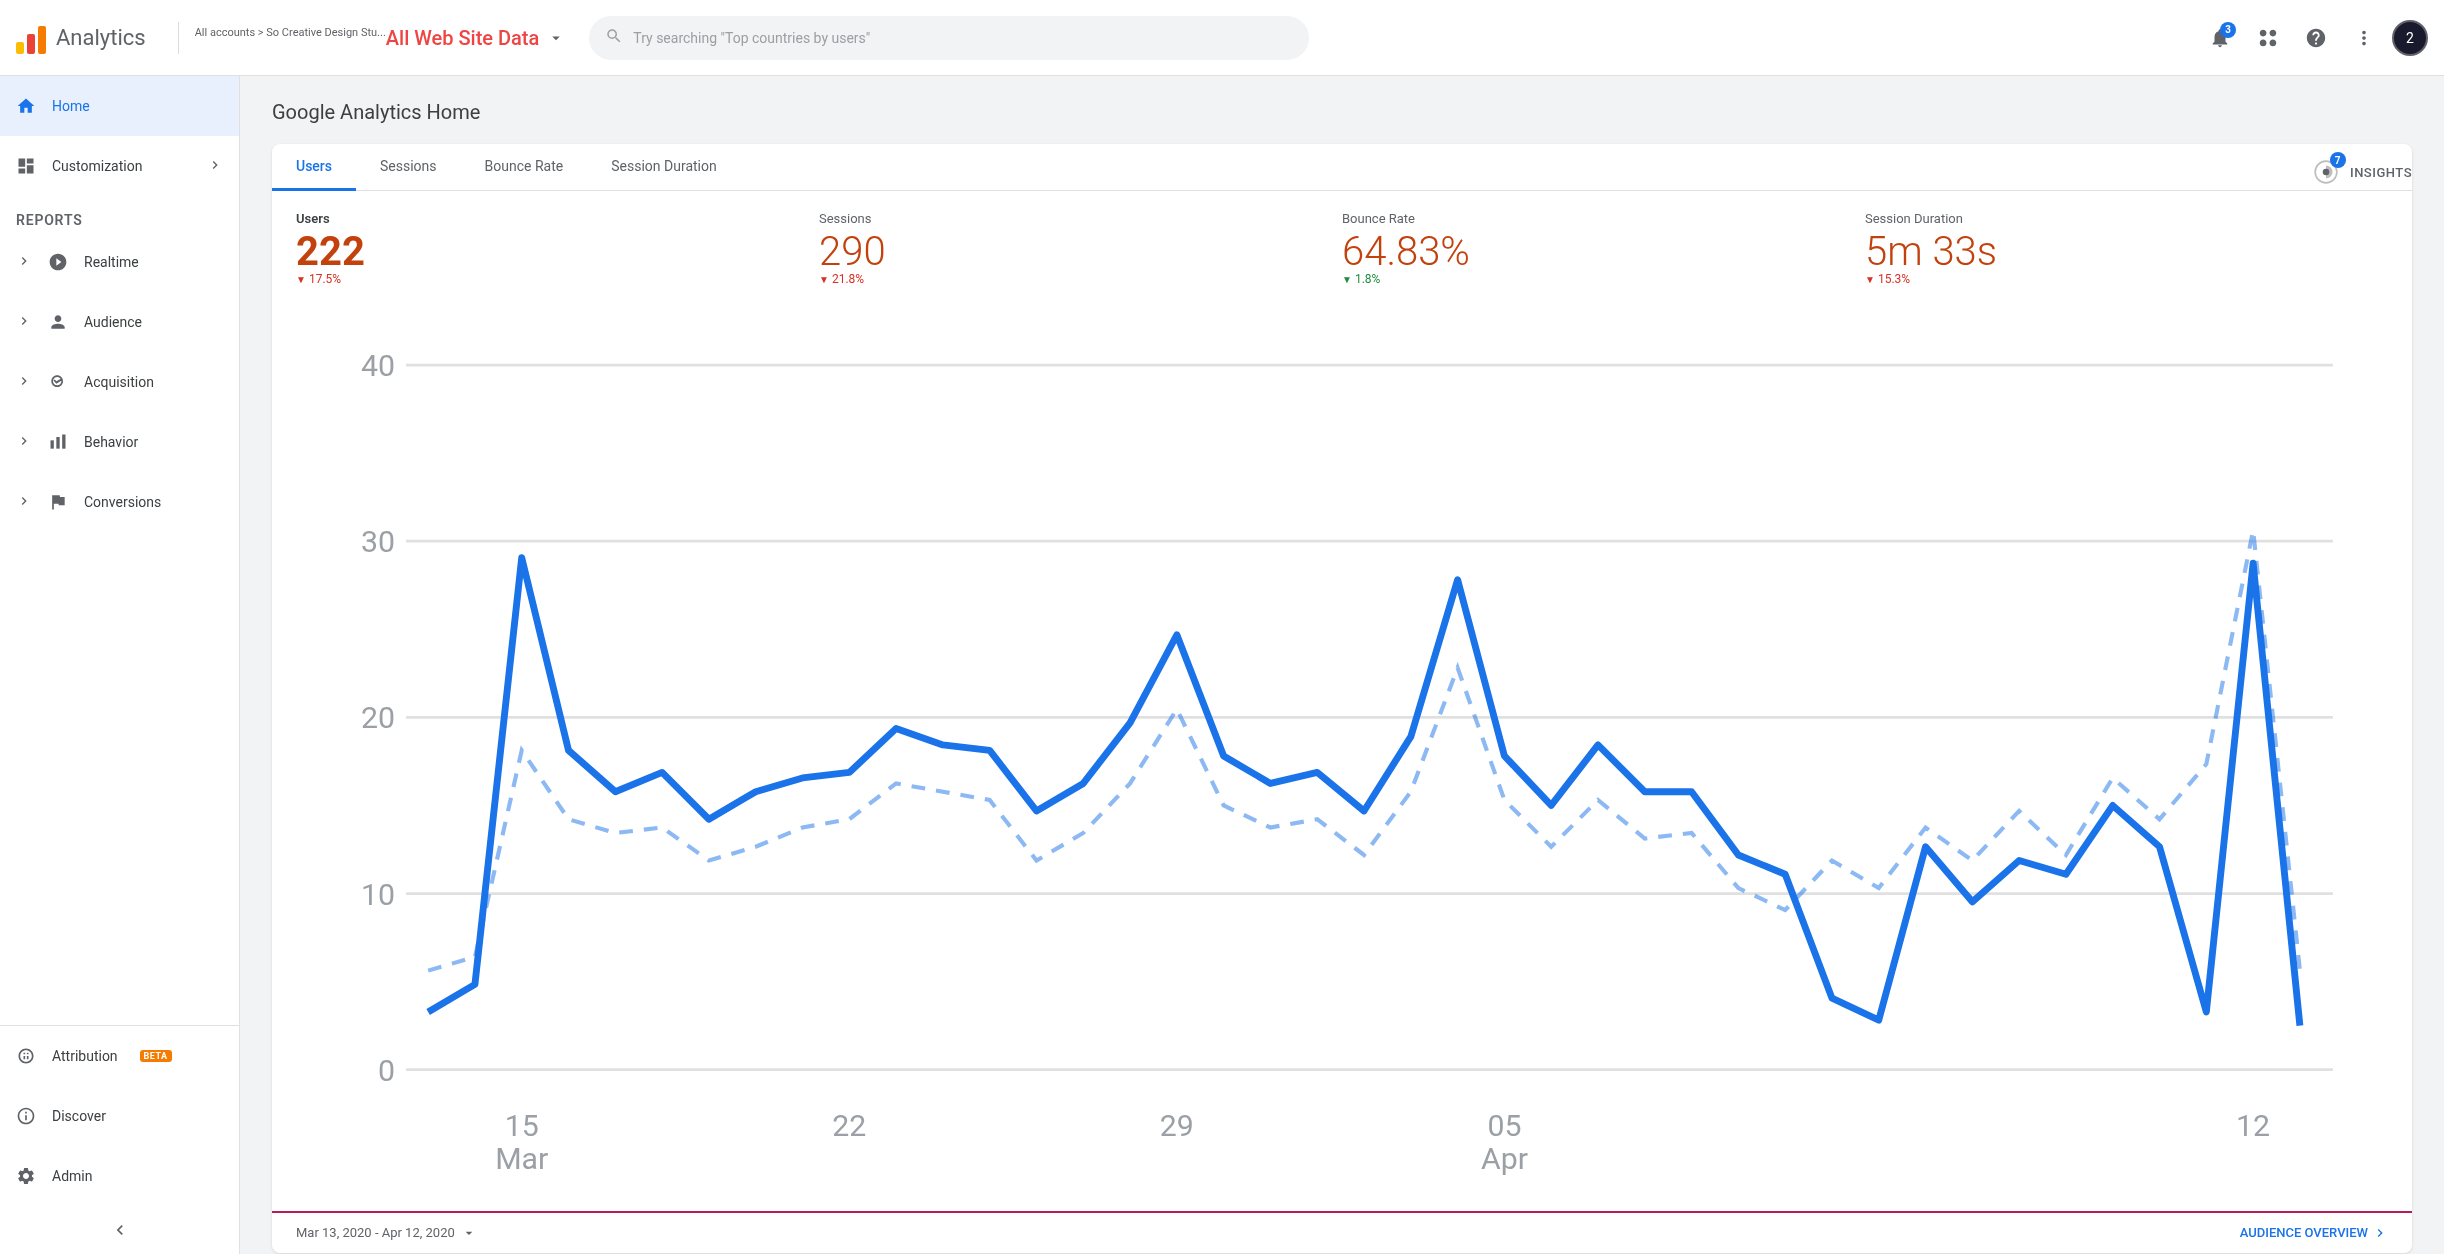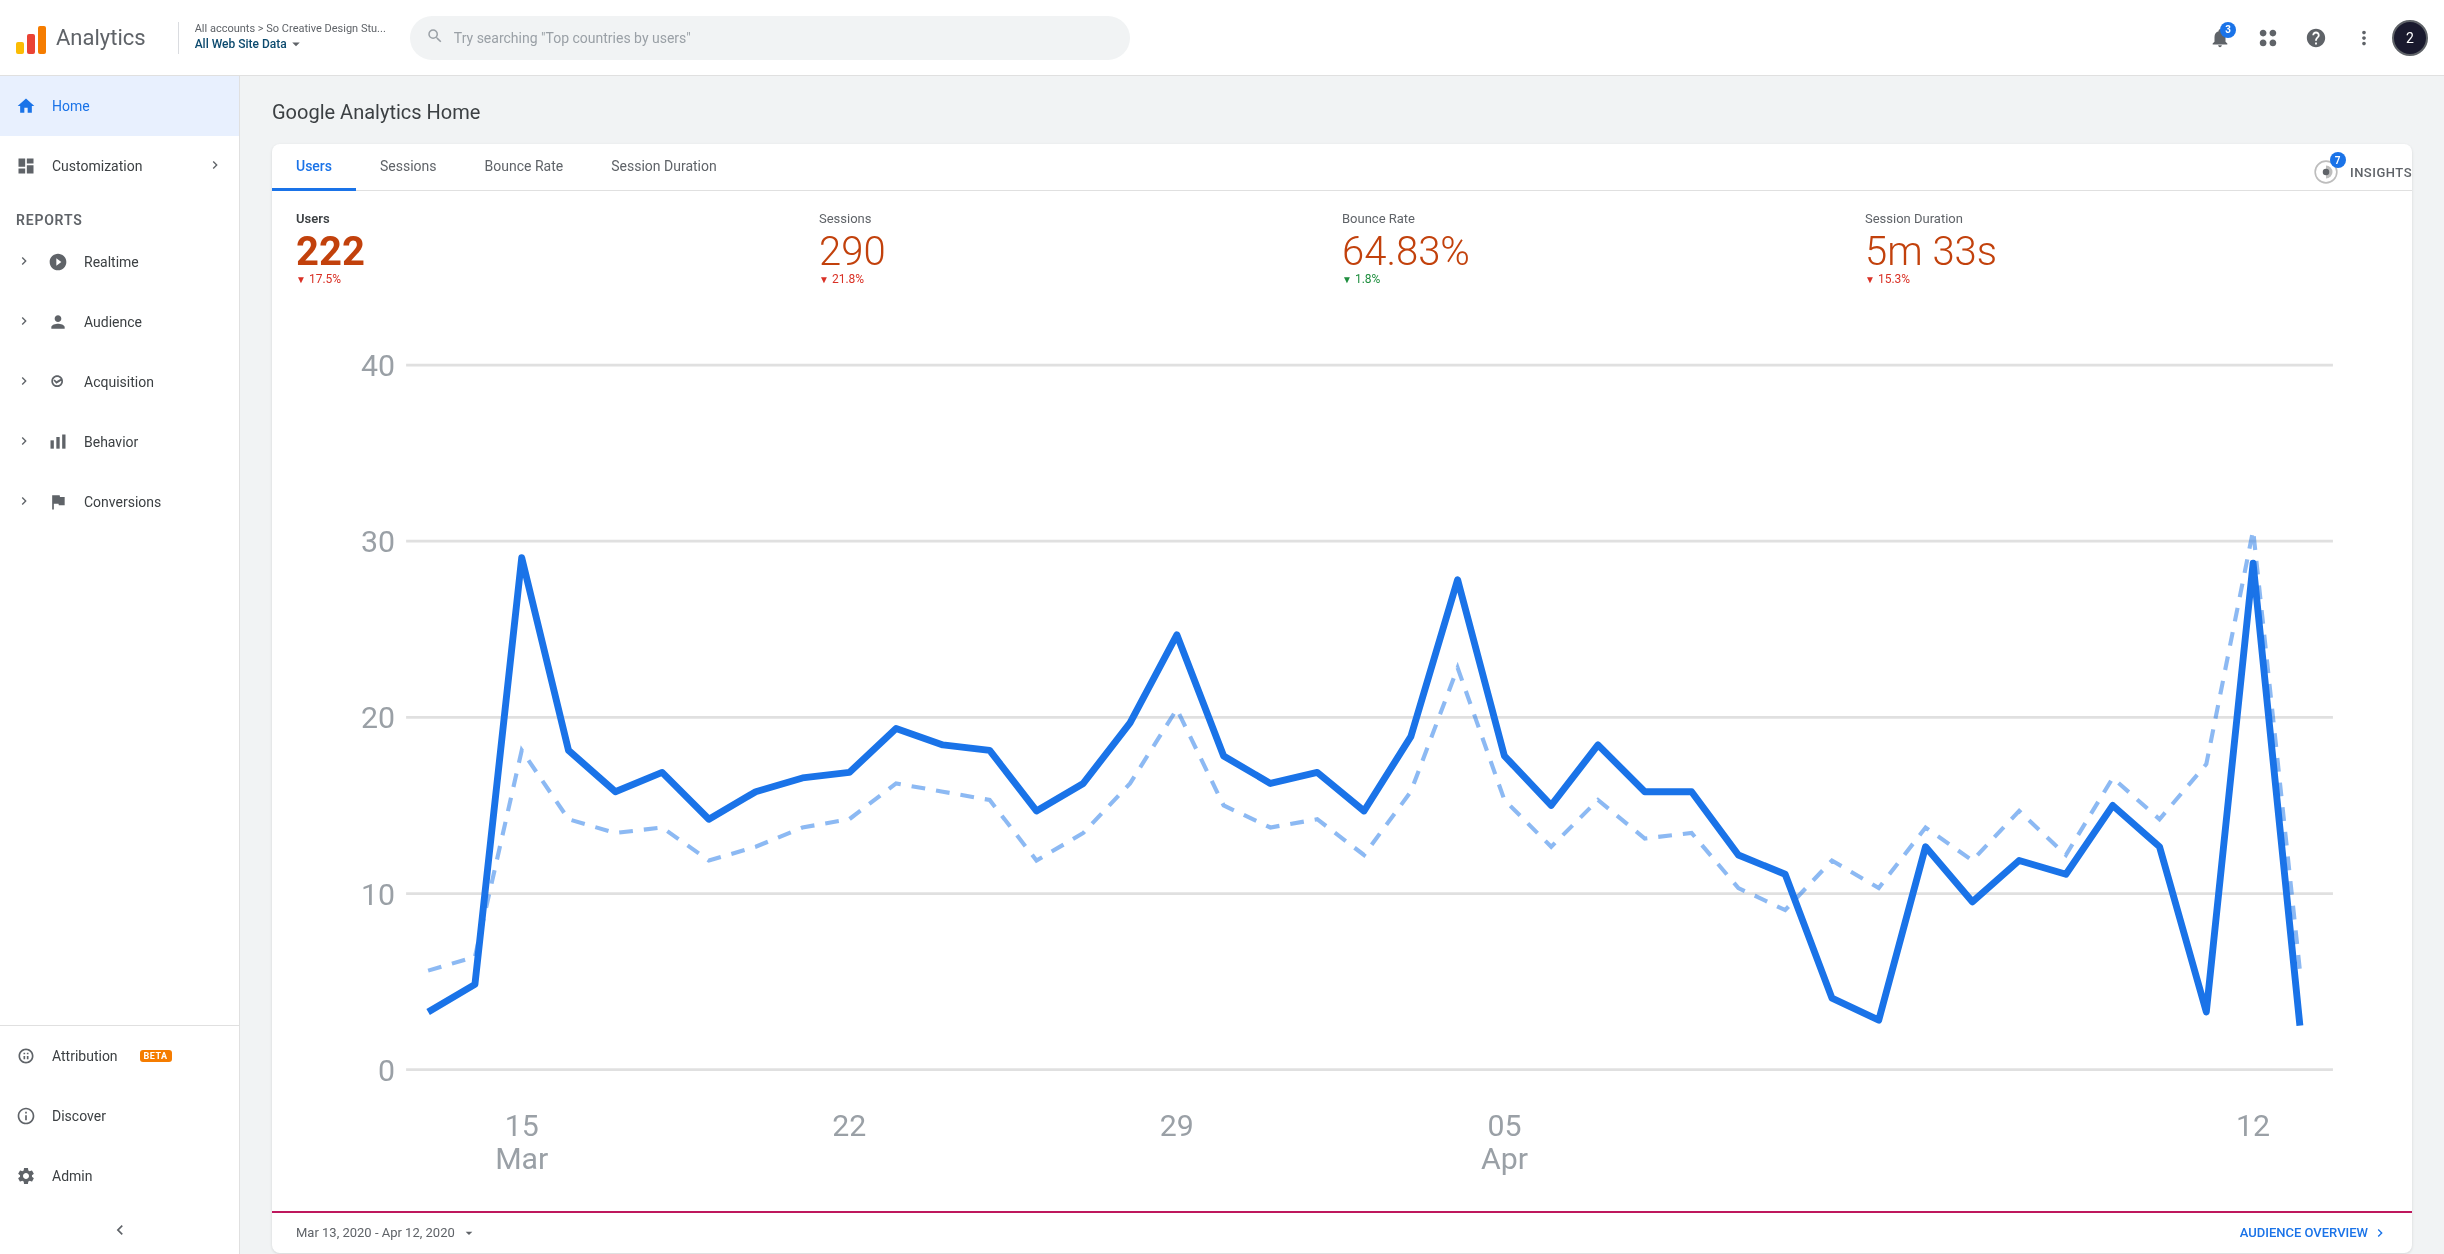--- a/index.html
+++ b/index.html
@@ -12,23 +12,23 @@
       flex-shrink: 0; z-index: 10;
     }
     .topbar-logo { display: flex; align-items: center; gap: 10px; margin-right: 16px; }
     .logo-bars { display: flex; align-items: flex-end; gap: 3px; height: 32px; }
     .logo-bar { border-radius: 2px; }
     .logo-bar-1 { width: 8px; height: 12px; background: #fbbc04; }
     .logo-bar-2 { width: 8px; height: 20px; background: #ea4335; }
     .logo-bar-3 { width: 8px; height: 28px; background: #f57c00; }
     .topbar-title { font-size: 22px; color: #5f6368; font-weight: 400; }
     .topbar-divider { width: 1px; height: 32px; background: #dadce0; margin: 0 16px; }
-    .account-info { display: flex; flex-direction: column; }
+    .account-info { display: flex; flex-direction: row; }
     .account-path { font-size: 11px; color: #5f6368; }
-    .account-name { font-size: 12px; color: #0c4a6e; font-weight: 500; display: flex; align-items: center; gap: 0; }
+    .account-name { font-size: 20px; color: #ef4444; font-weight: 500; display: flex; align-items: center; gap: 8px; }
     .account-name svg { fill: #5f6368; }
     .topbar-search {
       flex: 1; max-width: 720px; margin: 0 24px;
       background: #f1f3f4; border-radius: 24px; height: 44px;
       display: flex; align-items: center; padding: 0 16px; gap: 10px;
     }
     .search-icon-wrap { color: #5f6368; }
     .search-placeholder { color: #9aa0a6; font-size: 14px; }
     .topbar-actions { margin-left: auto; display: flex; align-items: center; gap: 8px; }
     .icon-btn {

